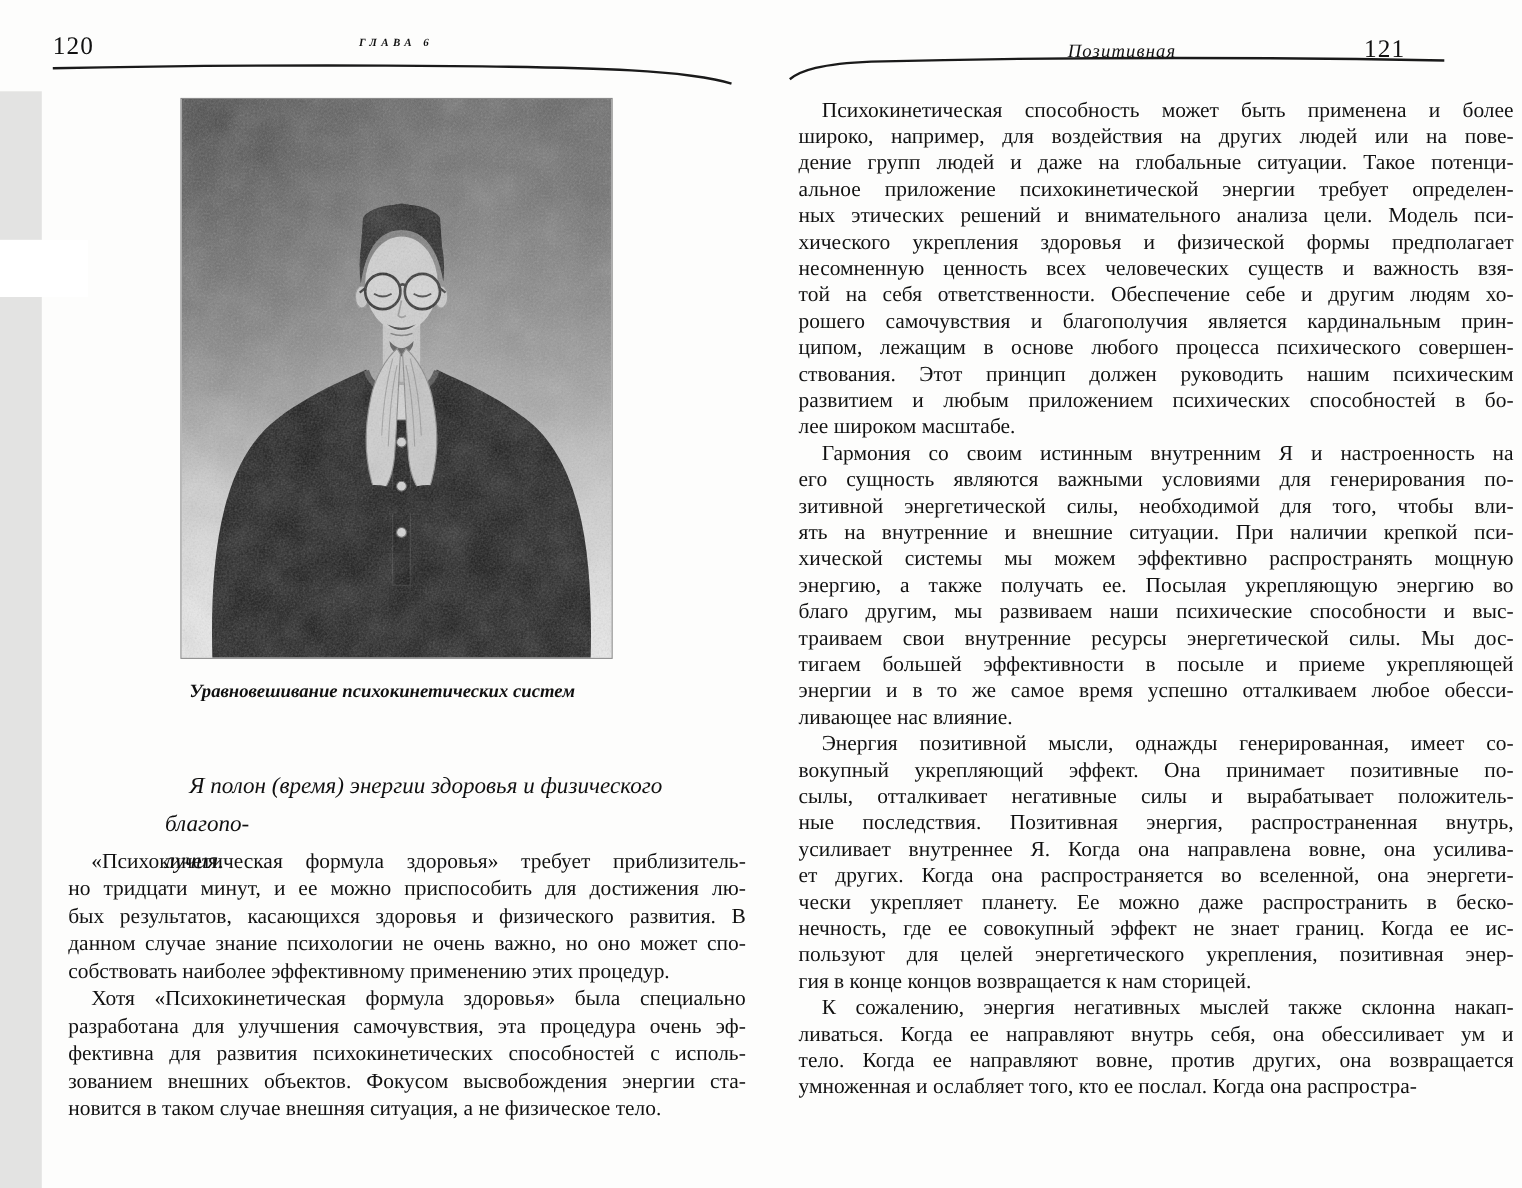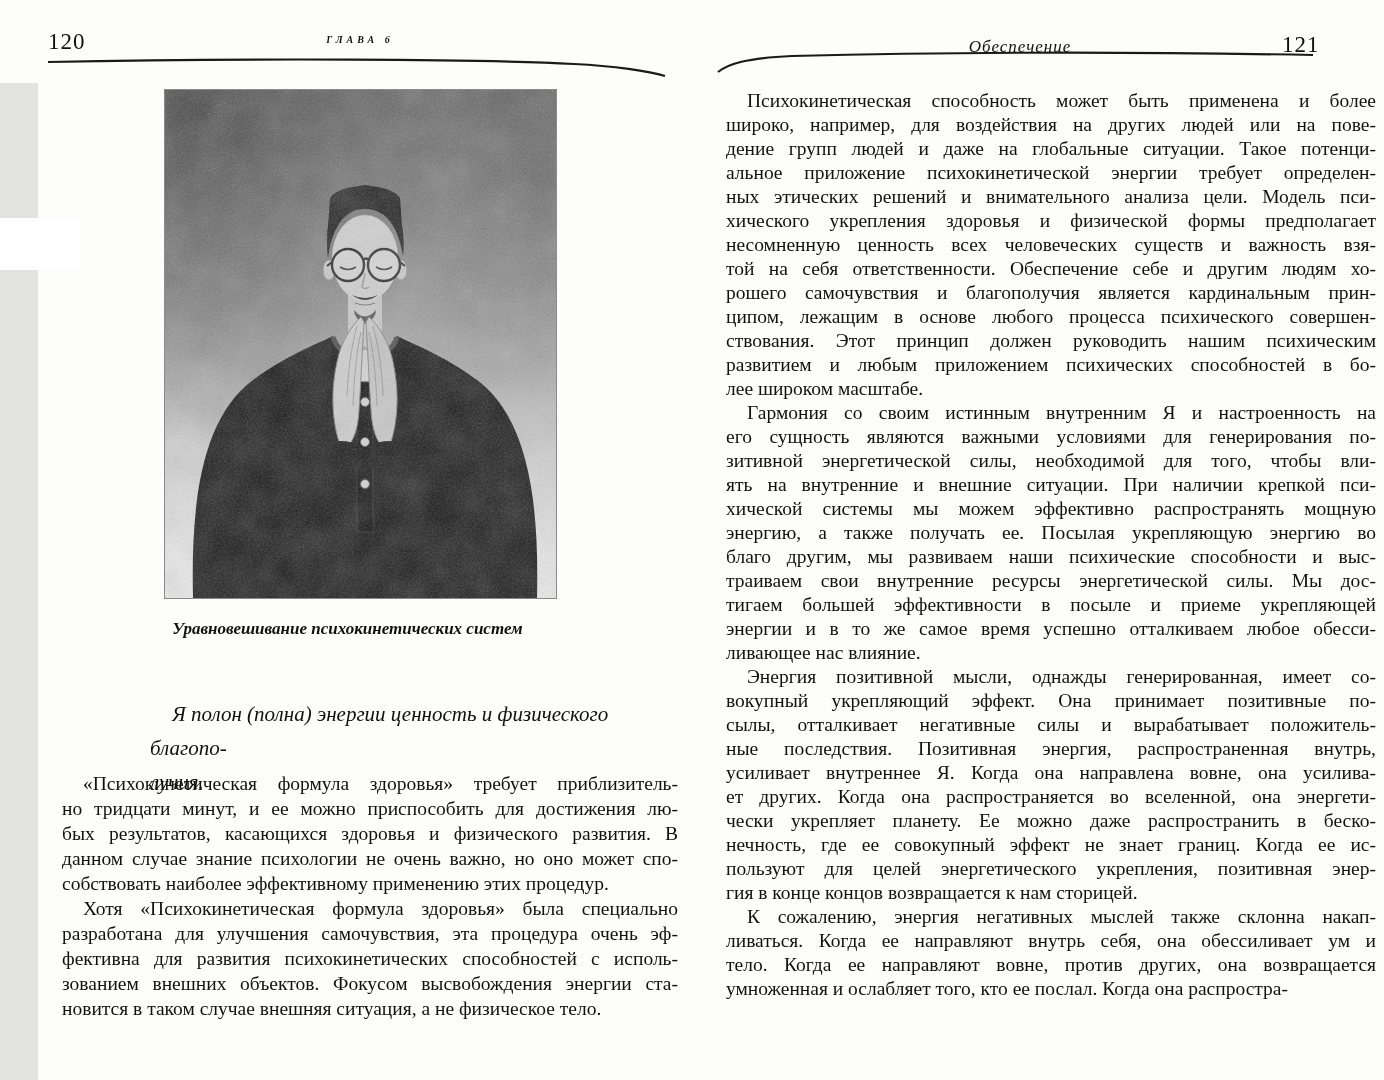--- a/index.html
+++ b/index.html
@@ -12,21 +12,21 @@
     font-family:"Liberation Serif", serif;
     color:#151515;
     padding-left:40px;
   }
   
   .scan-strip{position:absolute;left:0;top:83px;width:38px;height:997px;background:#e3e3e2;}
   .scan-notch{position:absolute;left:0;top:218px;width:80px;height:52px;background:#ffffff;}
 
   .pnum{position:absolute;font-size:23px;letter-spacing:1px;color:#111;}
   .pnum-left{left:48px;top:29px;}
-  .pnum-right{left:1282px;top:32px;}
+  .pnum-right{left:1240px;top:32px;}
   .rhead{position:absolute;font-style:italic;font-size:10px;color:#111;text-align:center;}
   .rhead-left{left:230px;width:260px;top:34px;font-weight:600;letter-spacing:4px;}
   .rhead-right{left:890px;width:260px;top:37px;font-size:17px;letter-spacing:1px;}
   .rule{position:absolute;}
   .rule-left{left:44px;top:52px;}
   .rule-right{left:712px;top:44px;}
 
   .photo-frame{
     position:absolute;left:165px;top:90px;width:391px;height:508px;
     outline:1px solid #8a8a8a;
@@ -160,21 +160,21 @@
         </g>
 
         <rect x="0" y="0" width="391" height="508" filter="url(#mottleF)"></rect>
         <rect x="0" y="0" width="391" height="508" filter="url(#grainF)"></rect>
       </svg>
     </div>
 
     <div class="caption">Уравновешивание психокинетических систем</div>
 
     <div class="affirmation">
-        <div class="ln">Я полон (полна) энергии ценность и физического благопо-</div>
+        <div class="ln">Я полон (время) энергии здоровья и физического благопо-</div>
         <div class="ln">лучия.</div>
       </div>
 
     <div class="body-col body-left">
       <div class="para">
           <div class="ln">«Психокинетическая формула здоровья» требует приблизитель-</div>
           <div class="ln">но тридцати минут, и ее можно приспособить для достижения лю-</div>
           <div class="ln">бых результатов, касающихся здоровья и физического развития. В</div>
           <div class="ln">данном случае знание психологии не очень важно, но оно может спо-</div>
           <div class="ln">собствовать наиболее эффективному применению этих процедур.</div>
@@ -183,21 +183,21 @@
           <div class="ln">Хотя «Психокинетическая формула здоровья» была специально</div>
           <div class="ln">разработана для улучшения самочувствия, эта процедура очень эф-</div>
           <div class="ln">фективна для развития психокинетических способностей с исполь-</div>
           <div class="ln">зованием внешних объектов. Фокусом высвобождения энергии ста-</div>
           <div class="ln">новится в таком случае внешняя ситуация, а не физическое тело.</div>
         </div>
     </div>
   </div>
 
   <div>
-    <div class="rhead rhead-right">Обеспечение</div>
+    <div class="rhead rhead-right">Позитивная</div>
     <div class="pnum pnum-right">121</div>
     <svg class="rule rule-right" width="610" height="34" viewBox="0 0 610 34">
       <path d="M6,28 C16,20 34,14 80,12 C240,8 440,8 601,11" fill="none" stroke="#1a1a1a" stroke-width="2.2"></path>
     </svg>
 
     <div class="body-col body-right">
       <div class="para">
           <div class="ln">Психокинетическая способность может быть применена и более</div>
           <div class="ln">широко, например, для воздействия на других людей или на пове-</div>
           <div class="ln">дение групп людей и даже на глобальные ситуации. Такое потенци-</div>

